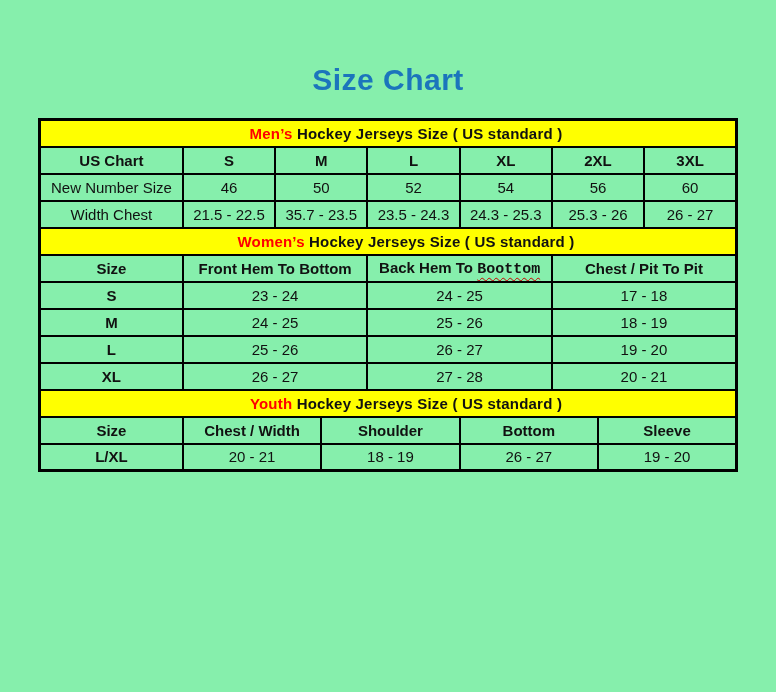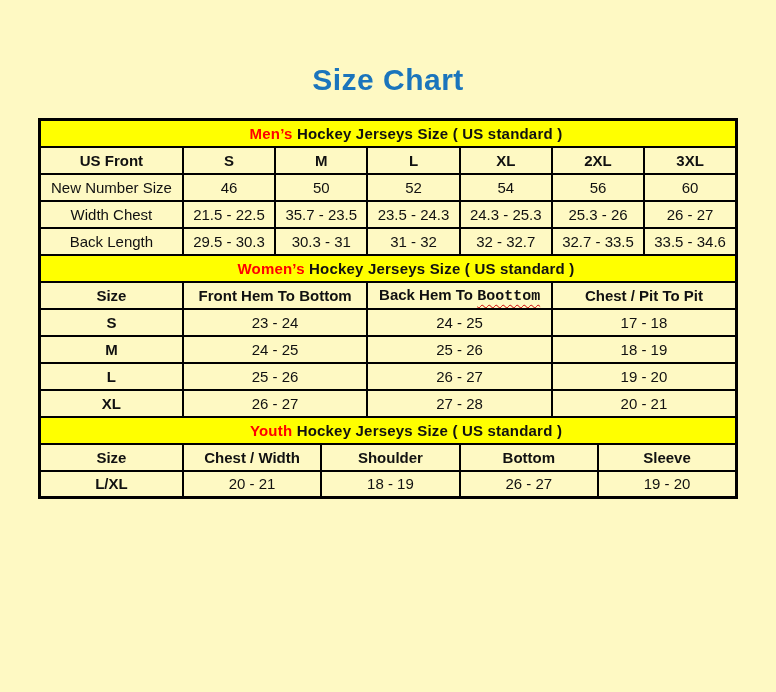--- a/index.html
+++ b/index.html
@@ -7,21 +7,21 @@
     --title-blue: #1b75bc;
     --header-bg: #ffff00;
     --border-black: #000000;
     --text-black: #111111;
   }
   * { box-sizing: border-box; }
   html, body { margin: 0; padding: 0; background: #ffffff; }
   .page {
     width: 776px;
     height: 692px;
-    background: #fef9c3;
+    background: #86efac;
     overflow: hidden;
     position: relative;
     font-family: "Liberation Sans", "DejaVu Sans", sans-serif;
   }
   .page-title {
     margin: 0;
     padding-top: 62px;
     text-align: center;
     font-size: 30px;
     line-height: 36px;
@@ -89,21 +89,21 @@
           <col style="width:6.62%">
         <col style="width:6.62%">
           <col style="width:6.62%">
           <col style="width:6.62%">
       </colgroup>
       <tbody id="table-body">
           <tr>
             <td class="caption" colspan="13"><span class="highlight">Men’s</span><span> Hockey Jerseys Size ( US standard )</span></td>
           </tr>
           <tr>
-            <td class="colhead">US Front</td>
+            <td class="colhead">US Chart</td>
             <td class="colhead" colspan="2">S</td>
             <td class="colhead" colspan="2">M</td>
             <td class="colhead" colspan="2">L</td>
             <td class="colhead" colspan="2">XL</td>
             <td class="colhead" colspan="2">2XL</td>
             <td class="colhead" colspan="2">3XL</td>
           </tr>
           <tr>
             <td class="rowlabel">New Number Size</td>
             <td class="value" colspan="2">46</td>
@@ -114,29 +114,20 @@
             <td class="value" colspan="2">60</td>
           </tr>
           <tr>
             <td class="rowlabel">Width Chest</td>
             <td class="value" colspan="2">21.5 - 22.5</td>
             <td class="value" colspan="2">35.7 - 23.5</td>
             <td class="value" colspan="2">23.5 - 24.3</td>
             <td class="value" colspan="2">24.3 - 25.3</td>
             <td class="value" colspan="2">25.3 - 26</td>
             <td class="value" colspan="2">26 - 27</td>
-          </tr>
-          <tr>
-            <td class="rowlabel">Back Length</td>
-            <td class="value" colspan="2">29.5 - 30.3</td>
-            <td class="value" colspan="2">30.3 - 31</td>
-            <td class="value" colspan="2">31 - 32</td>
-            <td class="value" colspan="2">32 - 32.7</td>
-            <td class="value" colspan="2">32.7 - 33.5</td>
-            <td class="value" colspan="2">33.5 - 34.6</td>
           </tr>
           <tr>
             <td class="caption" colspan="13"><span class="highlight">Women’s</span><span> Hockey Jerseys Size ( US standard )</span></td>
           </tr>
           <tr>
             <td class="colhead">Size</td>
             <td class="colhead" colspan="4">Front Hem To Bottom</td>
             <td class="colhead" colspan="4">Back Hem To <span class="misspelled">Boottom</span></td>
             <td class="colhead" colspan="4">Chest / Pit To Pit</td>
           </tr>

